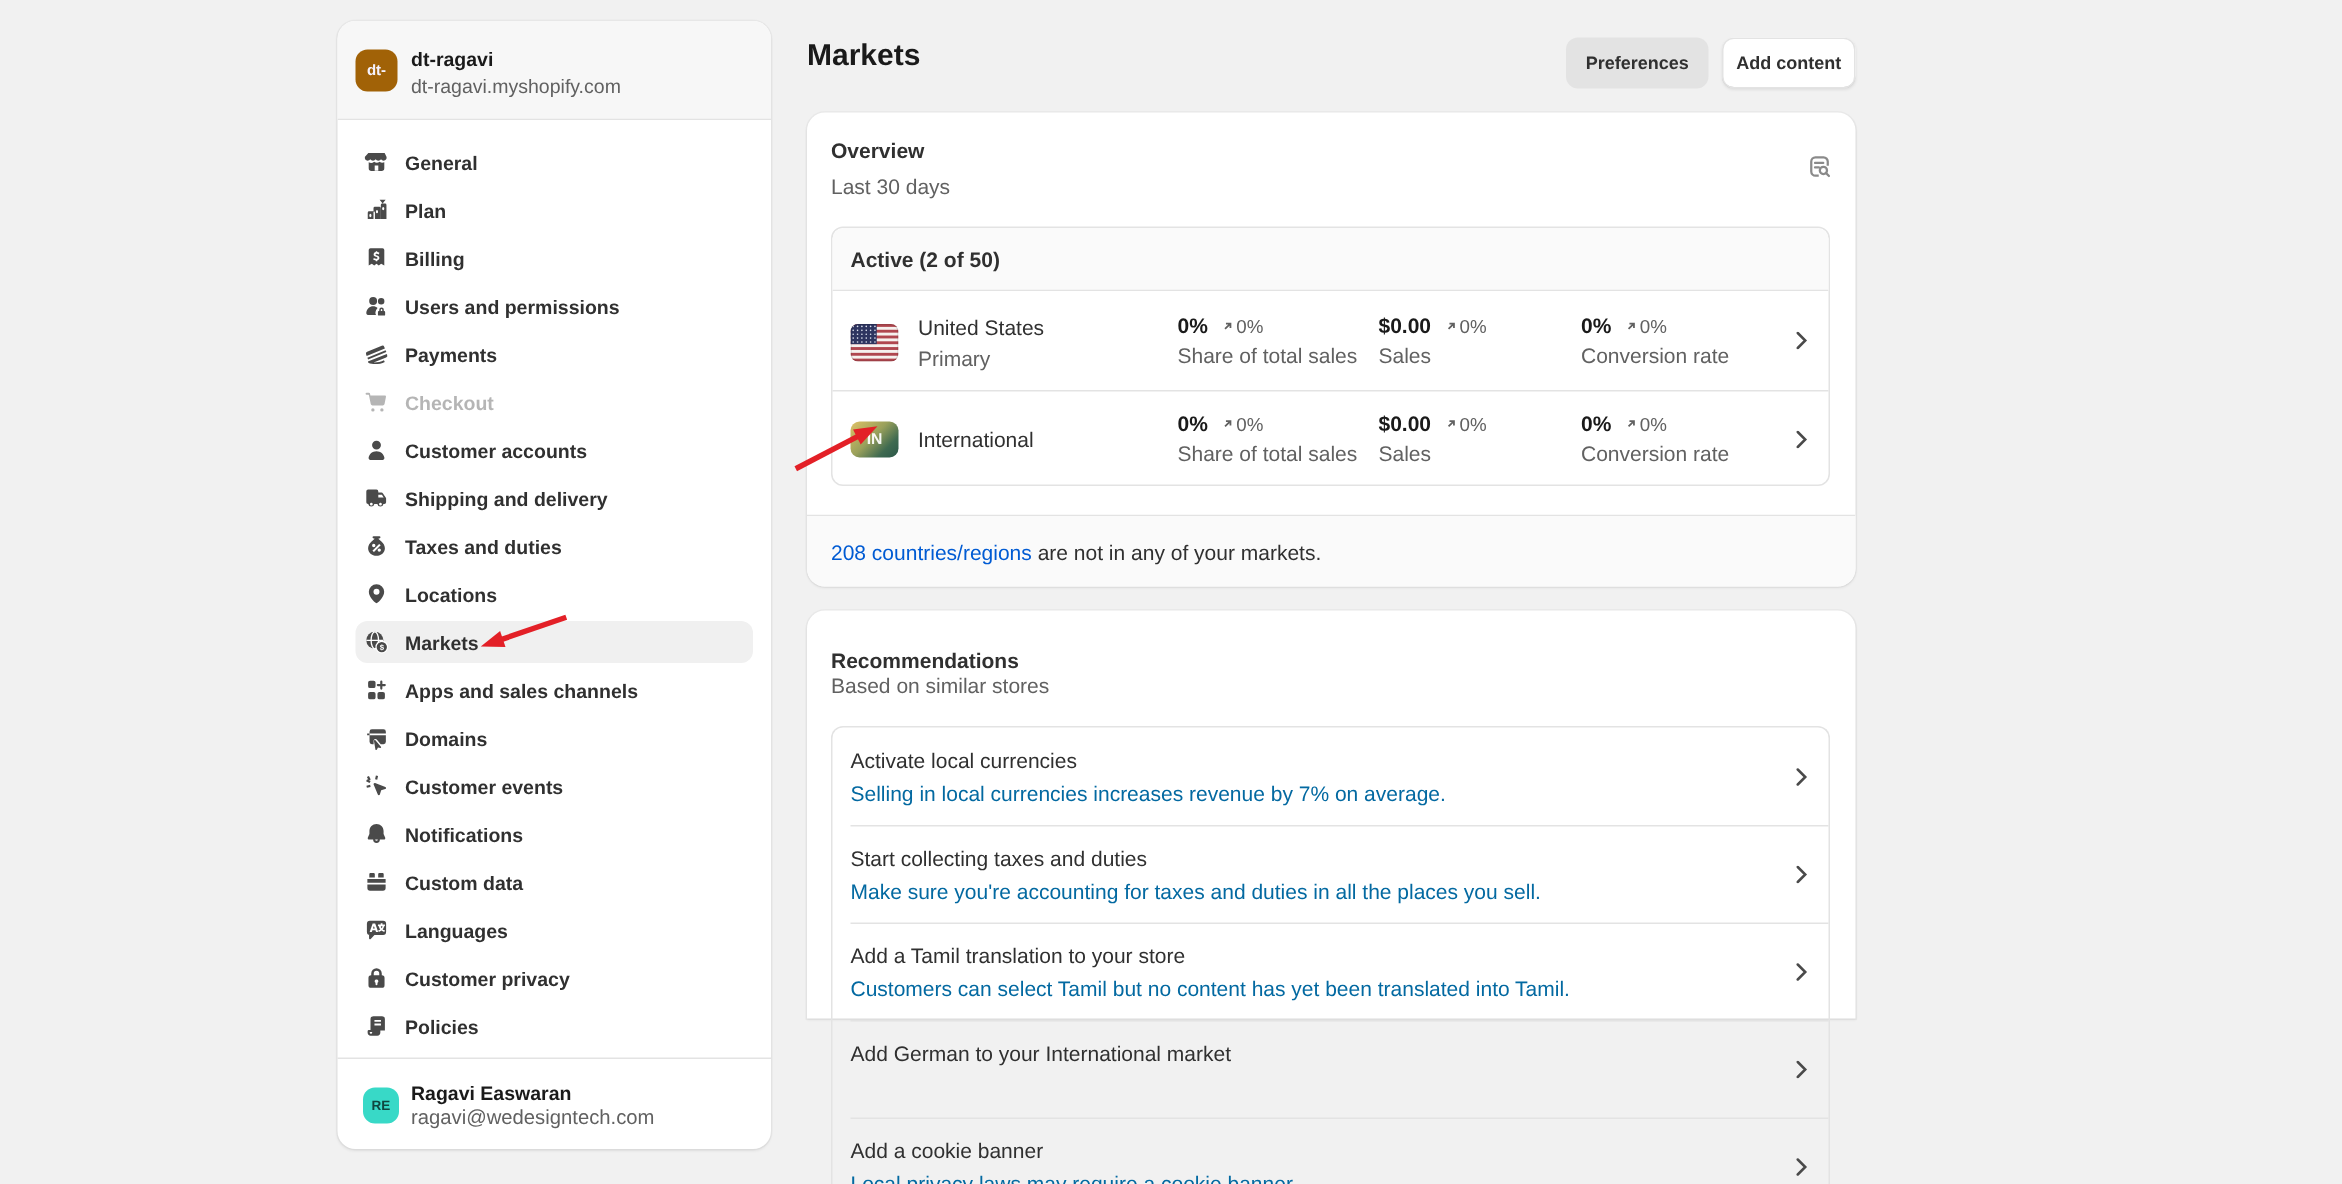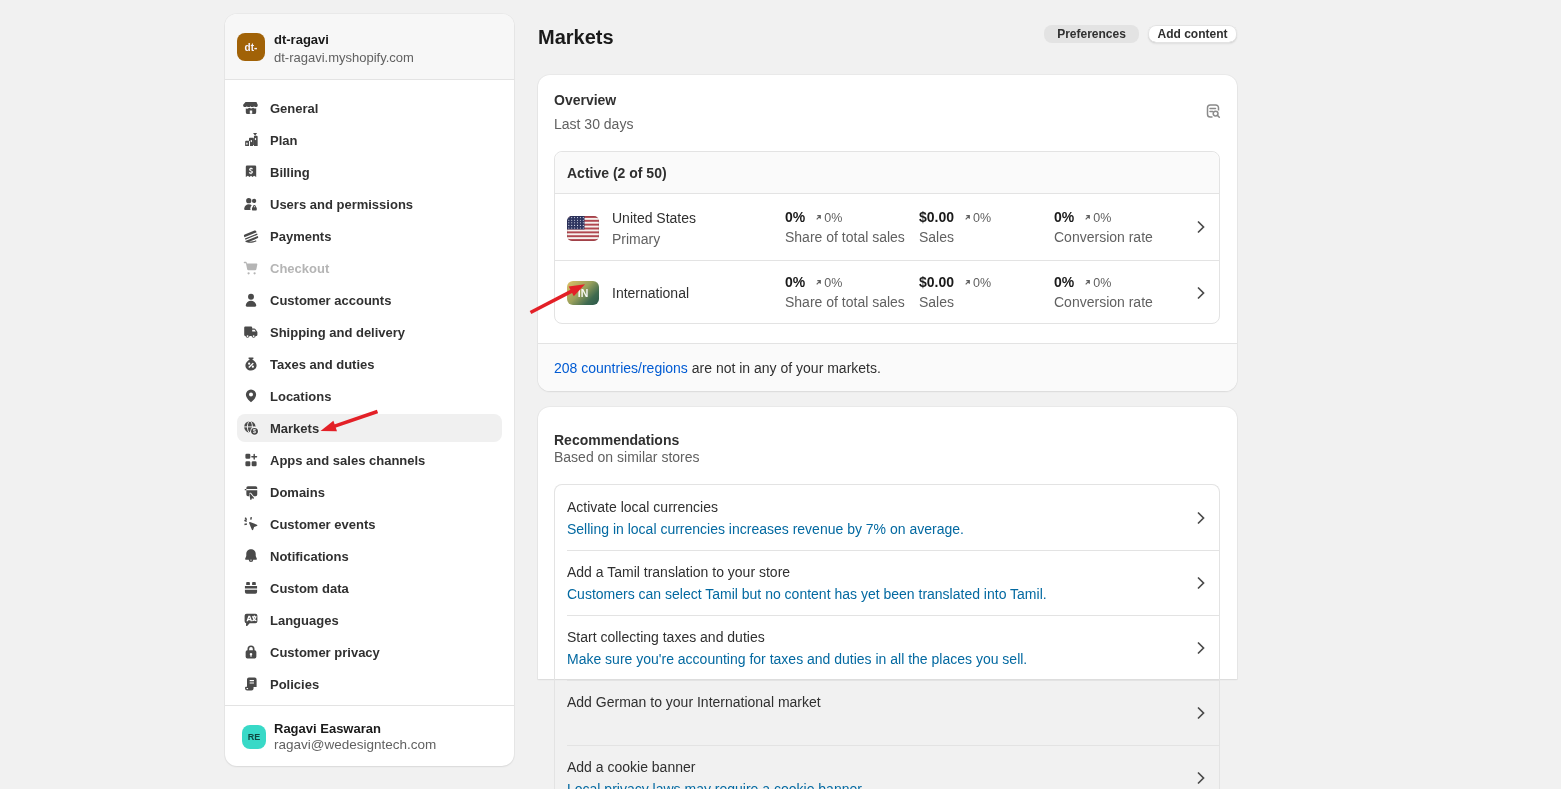--- a/index.html
+++ b/index.html
@@ -25,21 +25,21 @@
   .sb-foot { position:absolute; left:0; right:0; top:691px; border-top:1px solid #e3e3e3; height:61px; }
   .re-avatar { position:absolute; left:17px; top:19px; width:24px; height:24px; border-radius:8px;
     background:#38d9c7; color:#0f4740; font-size:9px; font-weight:700;
     display:flex; align-items:center; justify-content:center; }
   .re-name { position:absolute; left:49px; top:15px; font-size:13px; font-weight:700; color:#1a1a1a; }
   .re-mail { position:absolute; left:49px; top:31px; font-size:13.5px; color:#616161; }
 
   
   .main { position:absolute; left:538px; top:0; width:699px; }
   .page-title { position:absolute; left:0; top:26px; font-size:20px; font-weight:700; color:#1a1a1a; }
-  .btn { position:absolute; top:25px; height:18px; border-radius:8px; font-size:12px; font-weight:700;
+  .btn { position:absolute; top:25px; height:34px; border-radius:8px; font-size:12px; font-weight:700;
     color:#303030; display:flex; align-items:center; justify-content:center; }
   .btn-pref { right:98px; width:95px; background:#e3e3e3; }
   .btn-add { right:0; width:89px; background:#fff;
     box-shadow:0 0 0 1px #e3e3e3 inset, 0 -1px 0 0 #b5b5b5 inset, 0 1px 2px rgba(0,0,0,.08); }
 
   .card { position:absolute; left:0; width:699px; background:#fff; border-radius:12px;
     box-shadow:0 1px 2px rgba(0,0,0,.07), 0 0 0 1px rgba(0,0,0,.03); }
   .card-h1 { position:absolute; left:16px; font-size:14px; font-weight:700; color:#303030; }
   .card-h2 { position:absolute; left:16px; font-size:14px; color:#616161; }
 
@@ -266,29 +266,29 @@
     <div class="card-h2" style="top:42px;">Based on similar stores</div>
     <div class="inner-box rec-box" id="recbox">
         <div class="rec-item">
           <div class="rec-t">Activate local currencies</div>
           <div class="rec-d">Selling in local currencies increases revenue by 7% on average.</div>
    <svg class="chev" width="8" height="12" viewBox="0 0 8 12" fill="none">
             <path d="M1.5 1 L6.5 6 L1.5 11" stroke="#4a4a4a" stroke-width="1.7" stroke-linecap="round"></path>
           </svg>
         </div>
         <div class="rec-item">
+          <div class="rec-t">Start collecting taxes and duties</div>
+          <div class="rec-d">Make sure you're accounting for taxes and duties in all the places you sell.</div>
+   <svg class="chev" width="8" height="12" viewBox="0 0 8 12" fill="none">
+            <path d="M1.5 1 L6.5 6 L1.5 11" stroke="#4a4a4a" stroke-width="1.7" stroke-linecap="round"></path>
+          </svg>
+        </div>
+        <div class="rec-item">
           <div class="rec-t">Add a Tamil translation to your store</div>
           <div class="rec-d">Customers can select Tamil but no content has yet been translated into Tamil.</div>
-   <svg class="chev" width="8" height="12" viewBox="0 0 8 12" fill="none">
-            <path d="M1.5 1 L6.5 6 L1.5 11" stroke="#4a4a4a" stroke-width="1.7" stroke-linecap="round"></path>
-          </svg>
-        </div>
-        <div class="rec-item">
-          <div class="rec-t">Start collecting taxes and duties</div>
-          <div class="rec-d">Make sure you're accounting for taxes and duties in all the places you sell.</div>
    <svg class="chev" width="8" height="12" viewBox="0 0 8 12" fill="none">
             <path d="M1.5 1 L6.5 6 L1.5 11" stroke="#4a4a4a" stroke-width="1.7" stroke-linecap="round"></path>
           </svg>
         </div>
         <div class="rec-item">
           <div class="rec-t">Add German to your International market</div>
    <svg class="chev" width="8" height="12" viewBox="0 0 8 12" fill="none">
             <path d="M1.5 1 L6.5 6 L1.5 11" stroke="#4a4a4a" stroke-width="1.7" stroke-linecap="round"></path>
           </svg>
         </div>

